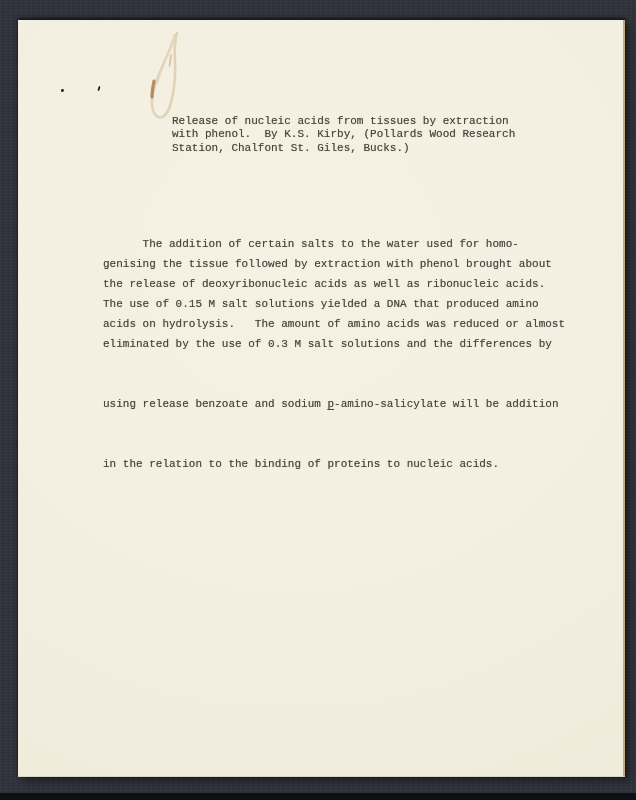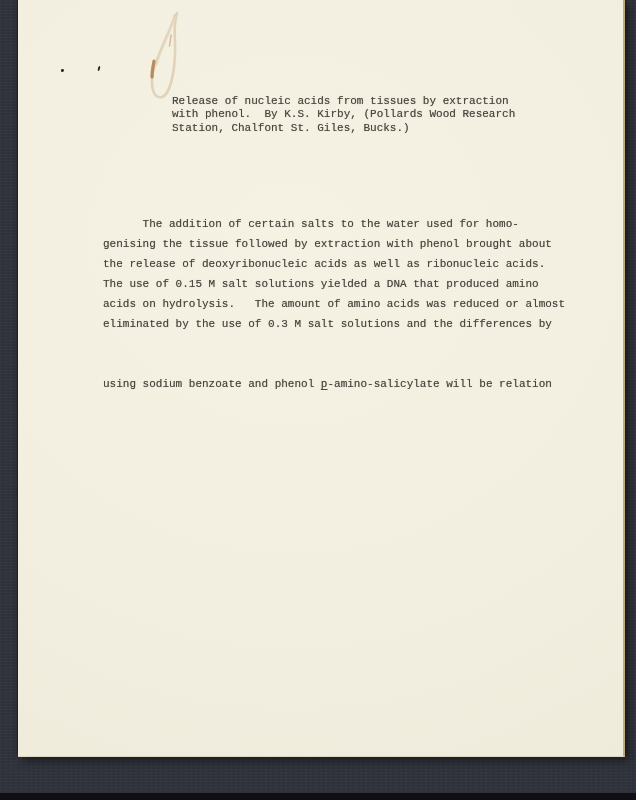--- a/index.html
+++ b/index.html
@@ -22,21 +22,21 @@
       repeating-linear-gradient(90deg, rgba(255,255,255,0.012) 0 2px, rgba(0,0,0,0.018) 2px 5px);
   }
   .bottom-bar {
     position: absolute; left: 0; bottom: 0;
     width: 100%; height: 7px;
     background: #101014;
     z-index: 3;
   }
   .paper {
     position: absolute;
-    left: 18px; top: 0;
+    left: 18px; top: 20px;
     width: 605px; height: 756px;
     background:
       radial-gradient(ellipse 120% 90% at 45% 32%, #f5f2e4 0%, #f2efe1 55%, #edead9 100%);
     box-shadow:
       0 -2px 3px rgba(8, 8, 14, 0.75),
       4px 4px 9px rgba(0, 0, 0, 0.45);
     border-right: 2px solid #c3aa7e;
     border-bottom: 1px solid #ddd6c0;
     z-index: 2;
   }
@@ -87,19 +87,20 @@
 with phenol.  By K.S. Kirby, (Pollards Wood Research
 Station, Chalfont St. Giles, Bucks.)</div>
 
     <div class="typewritten body-block">
       <div>      The addition of certain salts to the water used for homo-
 genising the tissue followed by extraction with phenol brought about
 the release of deoxyribonucleic acids as well as ribonucleic acids.
 The use of 0.15 M salt solutions yielded a DNA that produced amino
 acids on hydrolysis.   The amount of amino acids was reduced or almost
 eliminated by the use of 0.3 M salt solutions and the differences by</div>
-      <div><span>using sodium benzoate and phenol </span><span class="u-ital">p</span><span>-amino-salicylate will be relation</span></div>
+      <div><span>using release benzoate and sodium </span><span class="u-ital">p</span><span>-amino-salicylate will be addition</span></div>
+      <div>in the relation to the binding of proteins to nucleic acids.</div>
     </div>
 
   </div>
 
   <div class="bottom-bar"></div>
 </div>
 
 </body></html>

